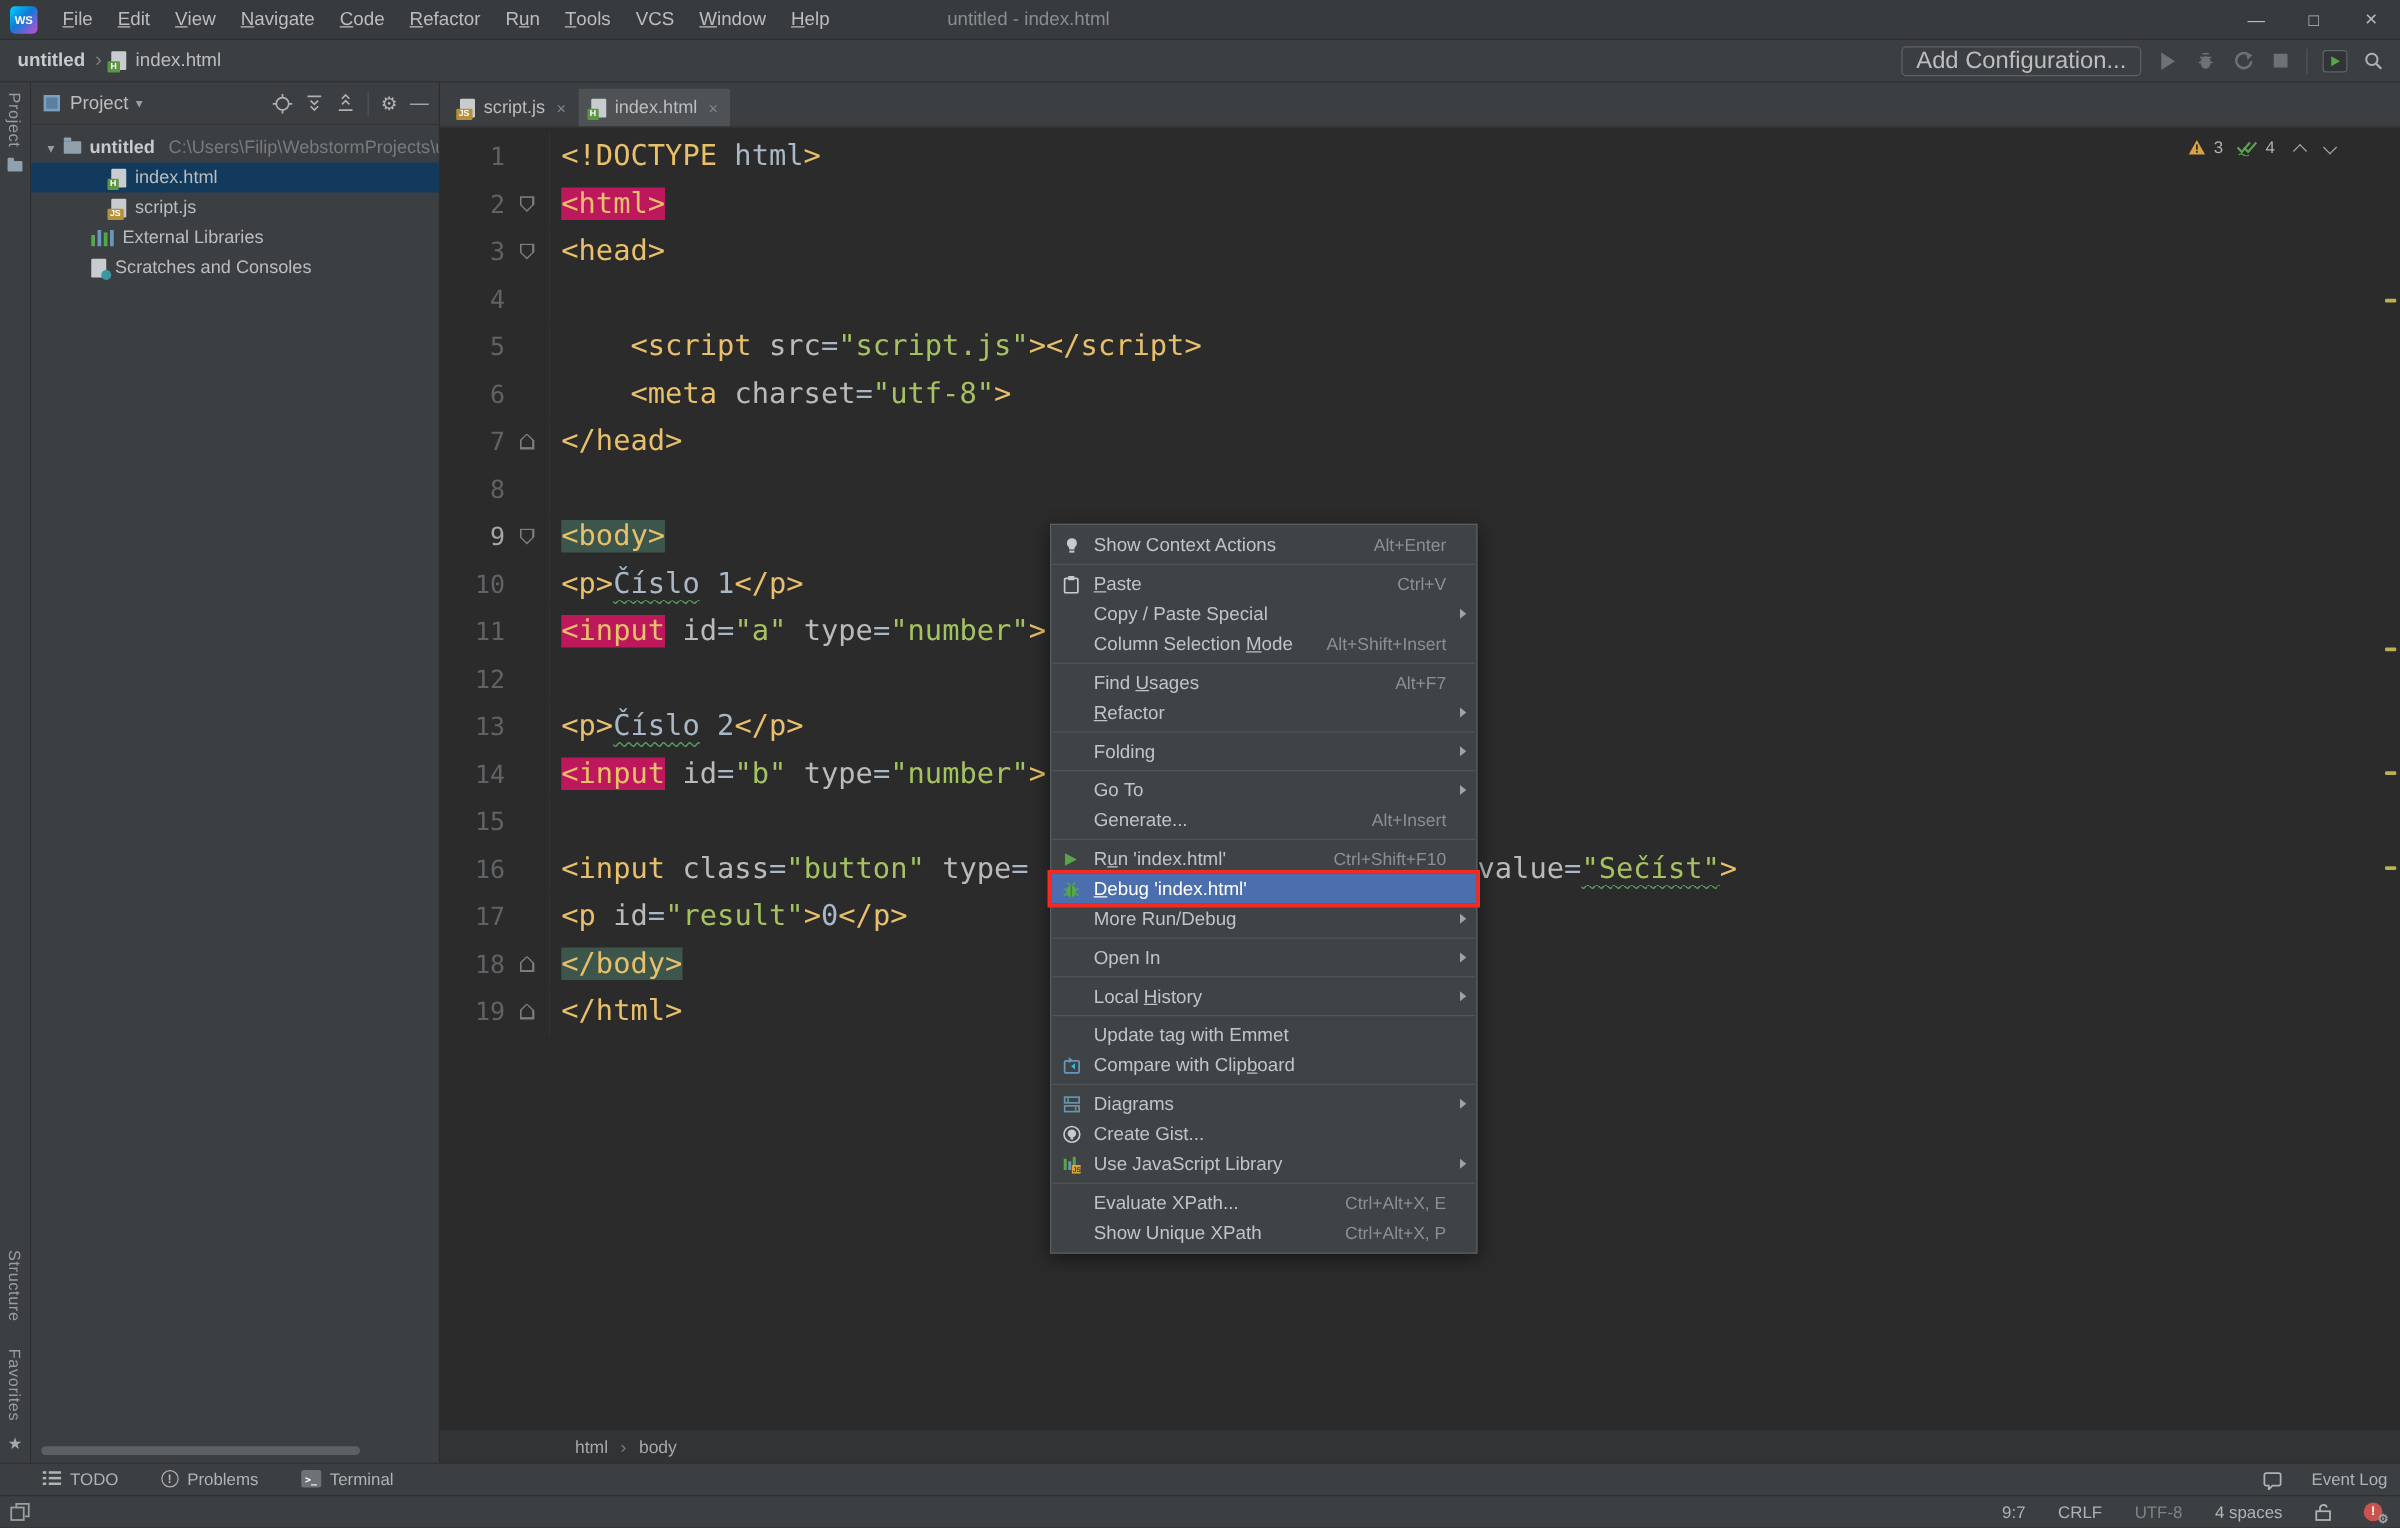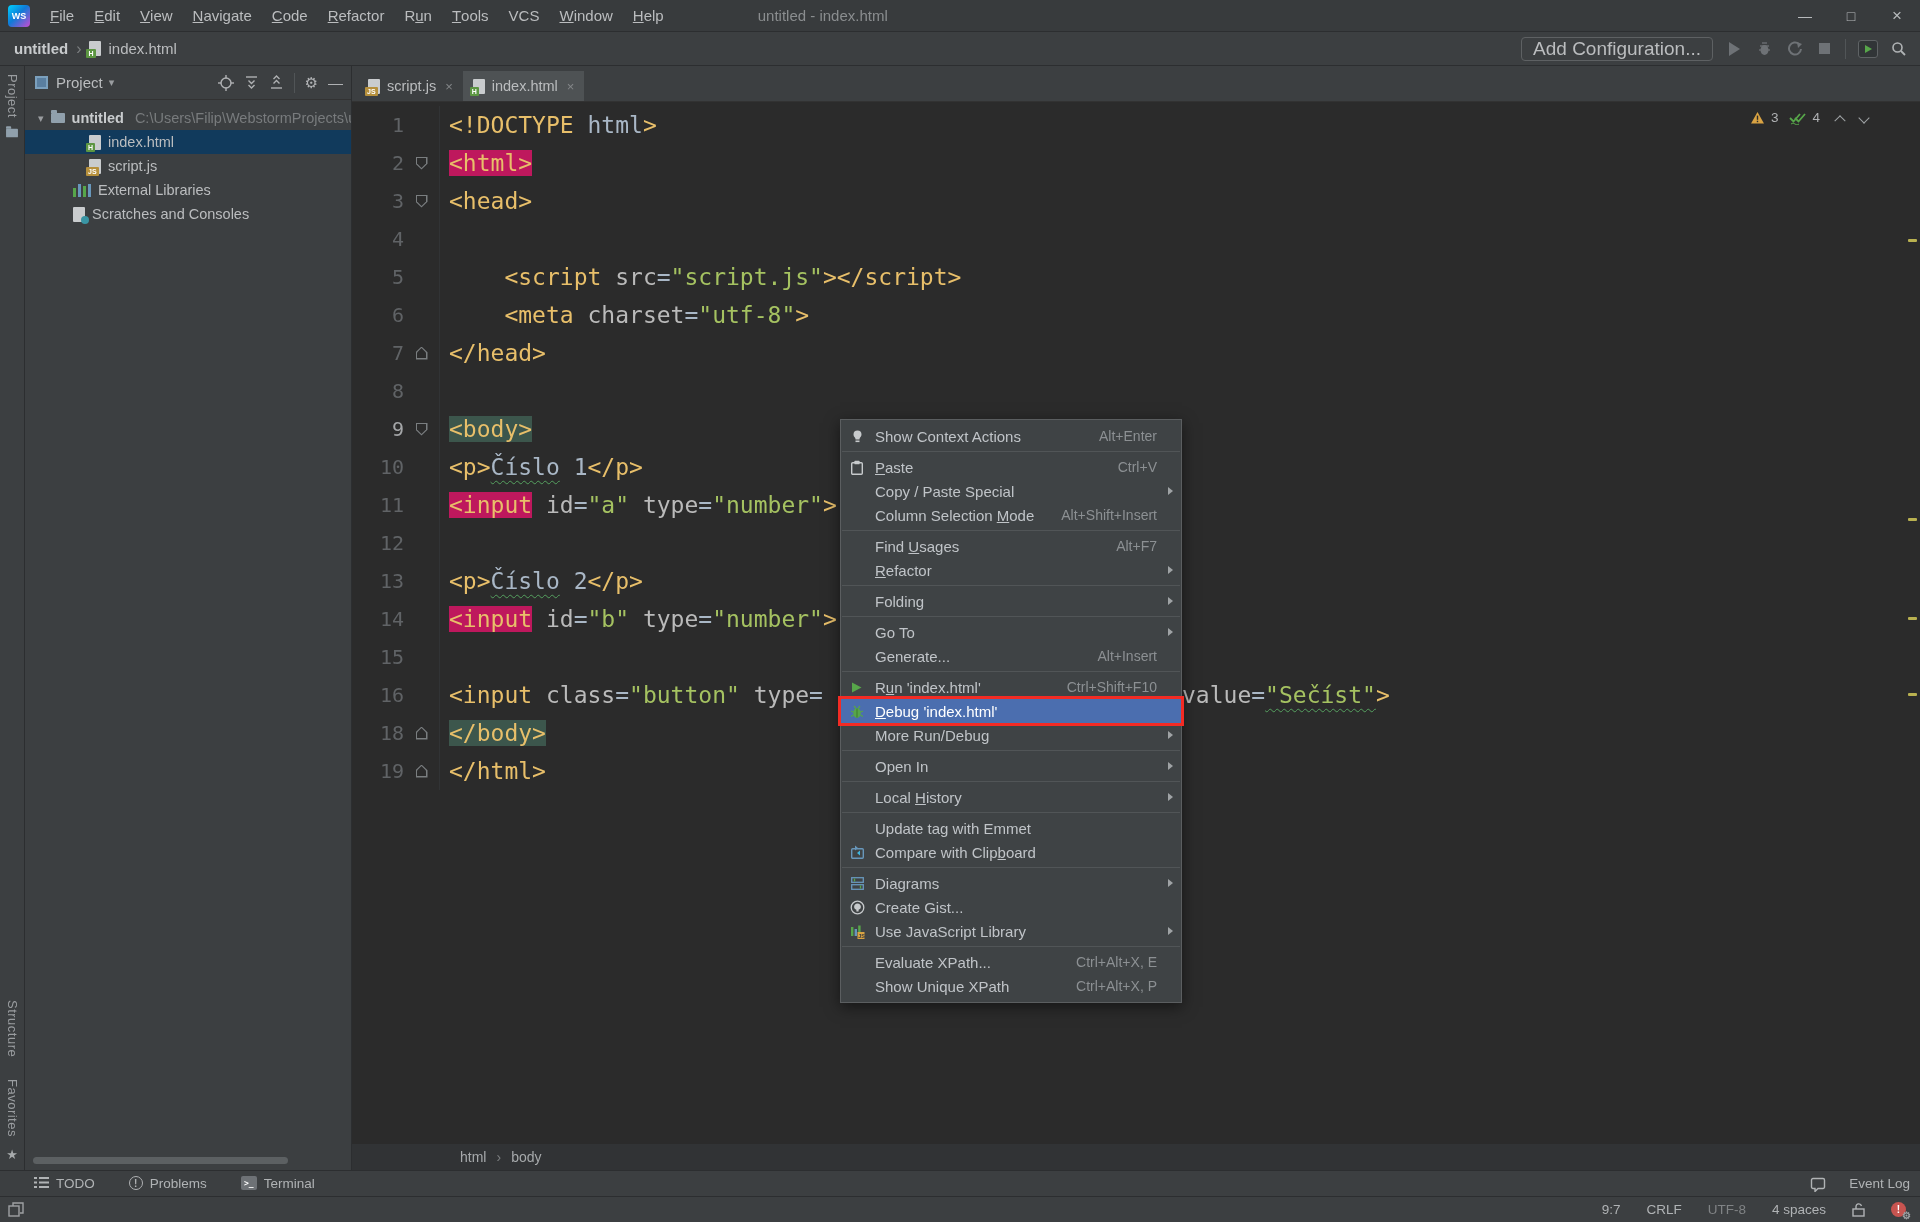--- a/index.html
+++ b/index.html
@@ -310,20 +310,21 @@
           <div class="line"><span class="ln">7</span><span class="foldcol"><span class="fold close"><span class="fold-outer"></span><span class="fold-inner"></span></span></span><span class="codetext"><span class="tok-tag">&lt;/head&gt;</span></span></div>
           <div class="line"><span class="ln">8</span><span class="foldcol"></span><span class="codetext"></span></div>
           <div class="line"><span class="ln current">9</span><span class="foldcol"><span class="fold open"><span class="fold-outer"></span><span class="fold-inner"></span></span></span><span class="codetext"><span class="tok-tag bg-teal">&lt;body&gt;</span></span></div>
           <div class="line"><span class="ln">10</span><span class="foldcol"></span><span class="codetext"><span class="tok-tag">&lt;p&gt;</span><span class="tok-text squiggle">Číslo</span><span class="tok-text"> 1</span><span class="tok-tag">&lt;/p&gt;</span></span></div>
           <div class="line"><span class="ln">11</span><span class="foldcol"></span><span class="codetext"><span class="tok-tag bg-olive">&lt;input</span><span class="tok-plain"> </span><span class="tok-attr">id</span><span class="tok-plain">=</span><span class="tok-val">"a"</span><span class="tok-plain"> </span><span class="tok-attr">type</span><span class="tok-plain">=</span><span class="tok-val">"number"</span><span class="tok-tag">&gt;</span></span></div>
           <div class="line"><span class="ln">12</span><span class="foldcol"></span><span class="codetext"></span></div>
           <div class="line"><span class="ln">13</span><span class="foldcol"></span><span class="codetext"><span class="tok-tag">&lt;p&gt;</span><span class="tok-text squiggle">Číslo</span><span class="tok-text"> 2</span><span class="tok-tag">&lt;/p&gt;</span></span></div>
           <div class="line"><span class="ln">14</span><span class="foldcol"></span><span class="codetext"><span class="tok-tag bg-olive">&lt;input</span><span class="tok-plain"> </span><span class="tok-attr">id</span><span class="tok-plain">=</span><span class="tok-val">"b"</span><span class="tok-plain"> </span><span class="tok-attr">type</span><span class="tok-plain">=</span><span class="tok-val">"number"</span><span class="tok-tag">&gt;</span></span></div>
           <div class="line"><span class="ln">15</span><span class="foldcol"></span><span class="codetext"></span></div>
           <div class="line"><span class="ln">16</span><span class="foldcol"></span><span class="codetext"><span class="tok-tag">&lt;input</span><span class="tok-plain"> </span><span class="tok-attr">class</span><span class="tok-plain">=</span><span class="tok-val">"button"</span><span class="tok-plain"> </span><span class="tok-attr">type</span><span class="tok-plain">=</span><span class="tail" style="left: 742px;"><span class="tok-attr">value</span><span class="tok-plain">=</span><span class="tok-val squiggle">"Sečíst"</span><span class="tok-tag">&gt;</span></span></span></div>
+          <div class="line"><span class="ln">17</span><span class="foldcol"></span><span class="codetext"><span class="tok-tag">&lt;p</span><span class="tok-plain"> </span><span class="tok-attr">id</span><span class="tok-plain">=</span><span class="tok-val">"result"</span><span class="tok-tag">&gt;</span><span class="tok-text">0</span><span class="tok-tag">&lt;/p&gt;</span></span></div>
           <div class="line"><span class="ln">18</span><span class="foldcol"><span class="fold close"><span class="fold-outer"></span><span class="fold-inner"></span></span></span><span class="codetext"><span class="tok-tag bg-teal">&lt;/body&gt;</span></span></div>
           <div class="line"><span class="ln">19</span><span class="foldcol"><span class="fold close"><span class="fold-outer"></span><span class="fold-inner"></span></span></span><span class="codetext"><span class="tok-tag">&lt;/html&gt;</span></span></div>
         </div>
 
       <div class="inspect-widget">
         <svg width="15" height="13">
             <path d="M7.5 1l6.5 11.5H1z" fill="#d9a343"></path>
             <rect x="6.8" y="4.6" width="1.4" height="4.2" fill="#2b2b2b"></rect>
             <rect x="6.8" y="9.7" width="1.4" height="1.5" fill="#2b2b2b"></rect>
           </svg>

